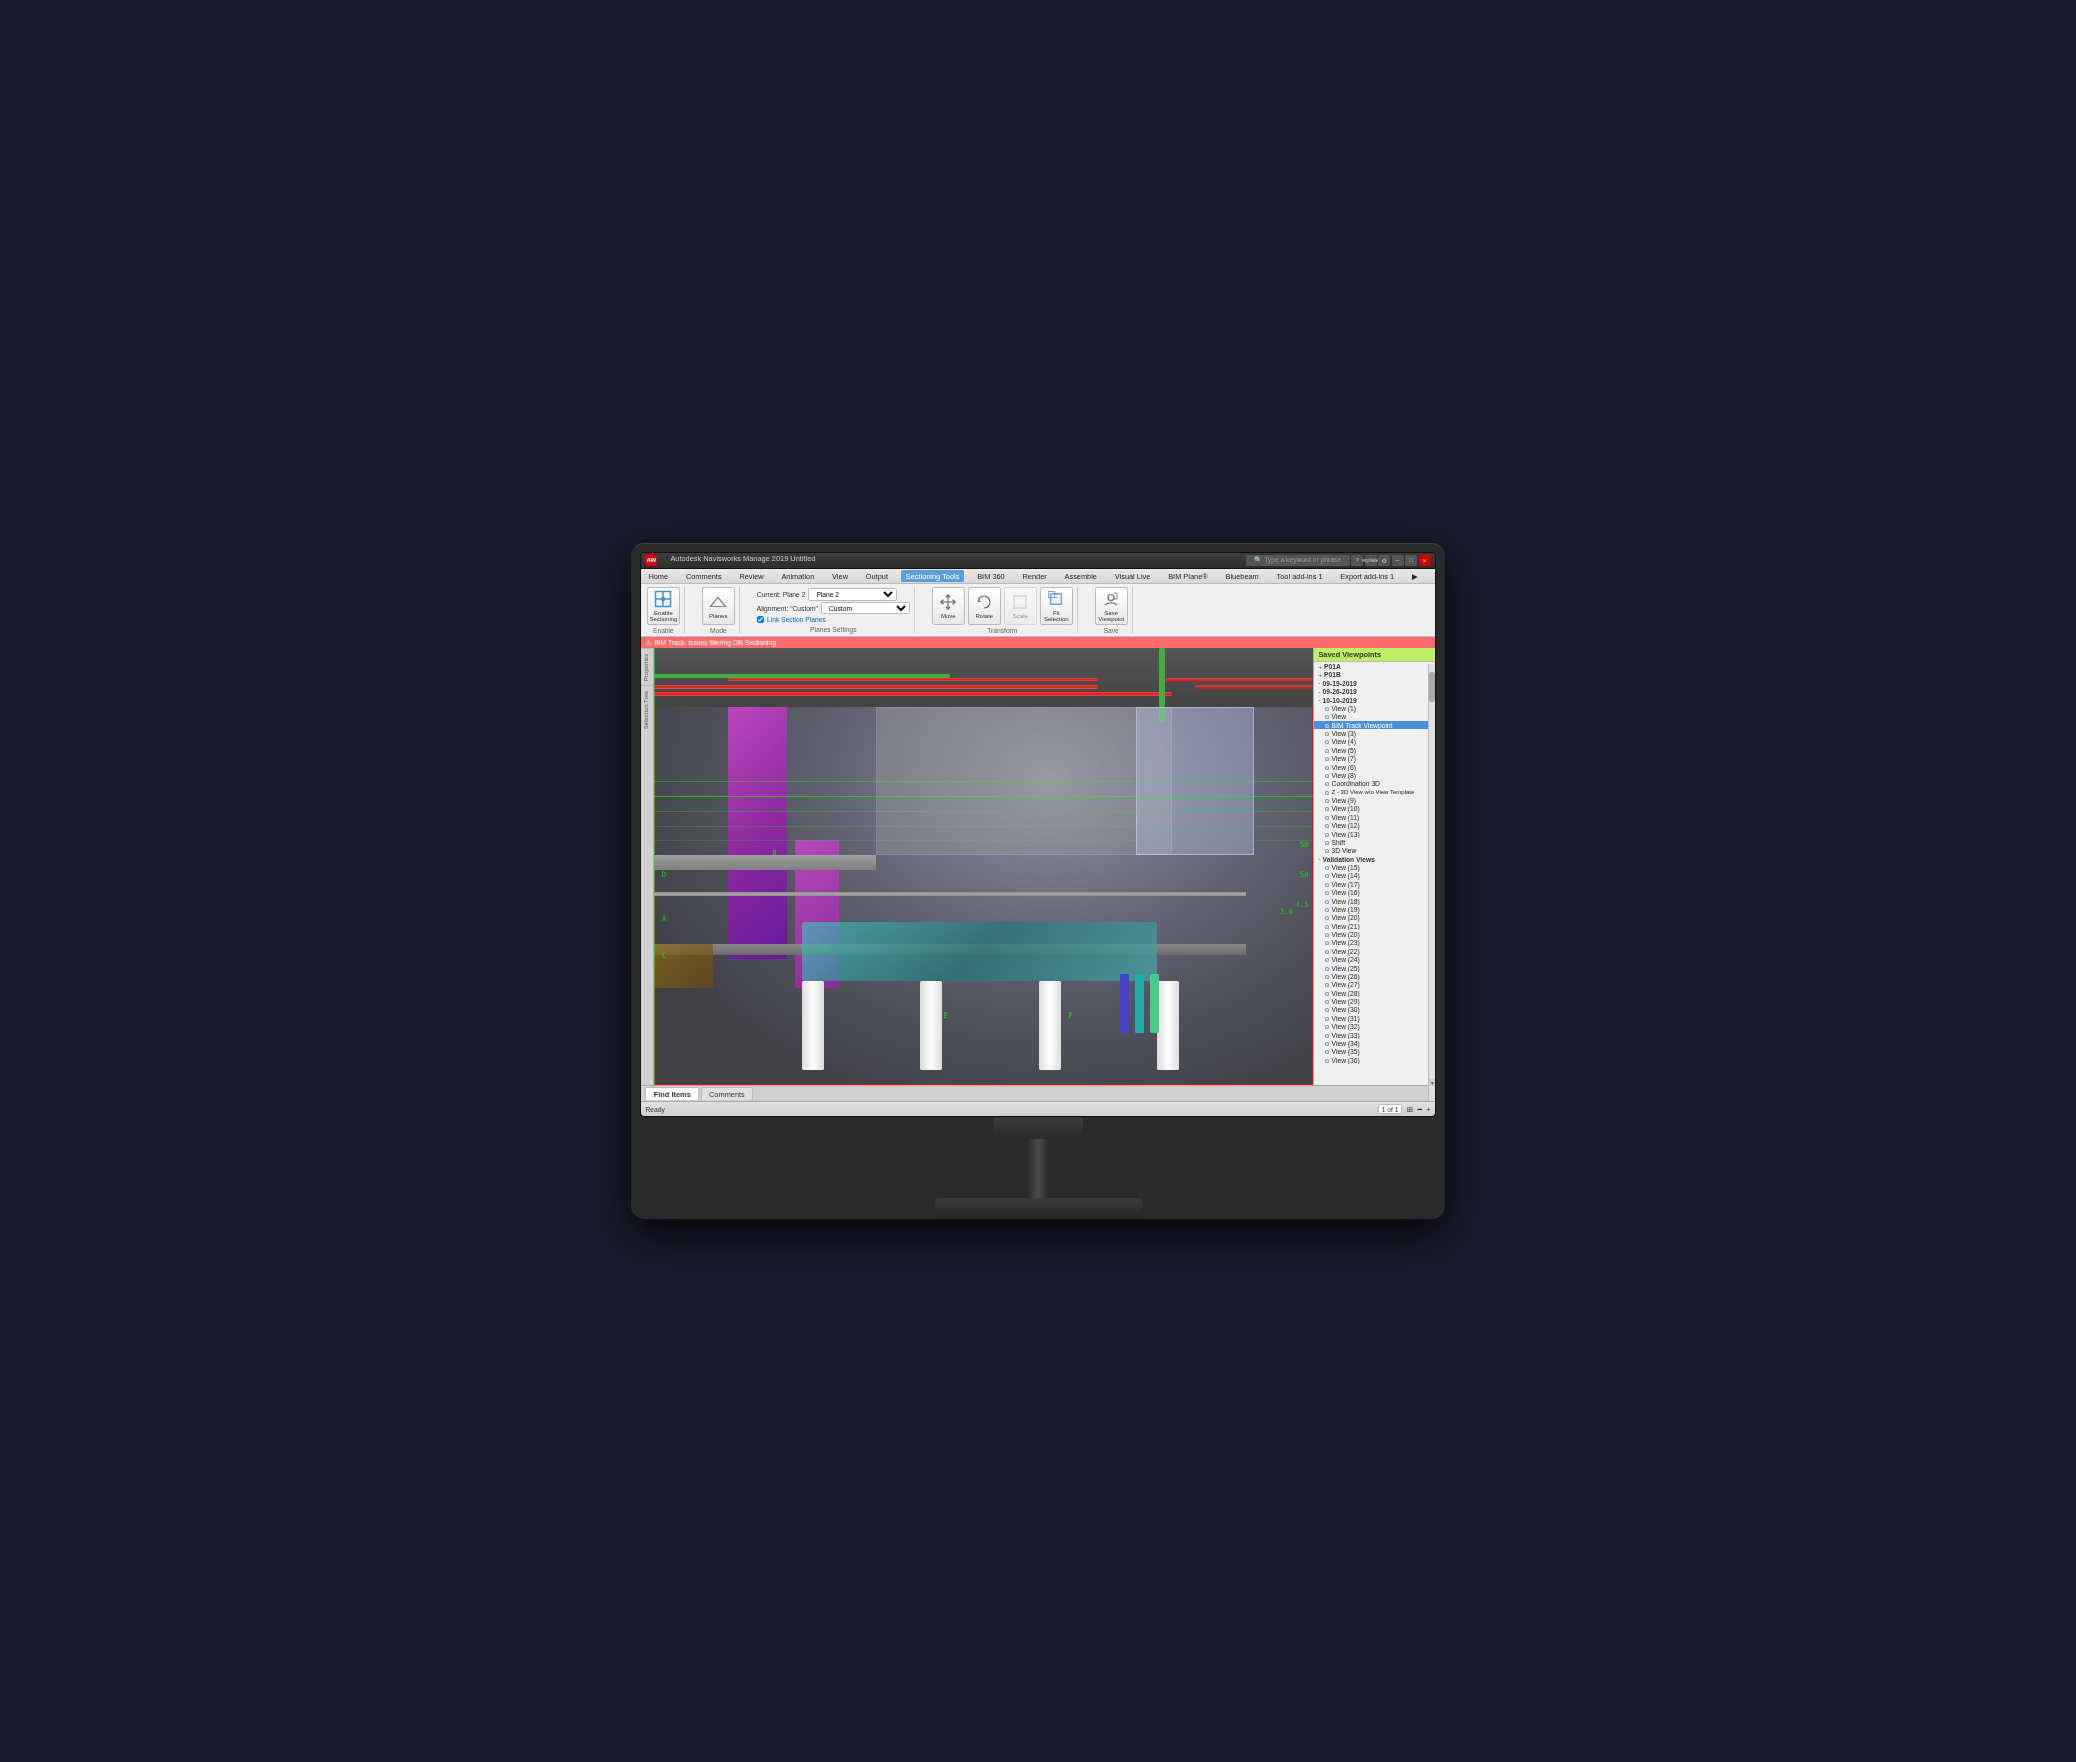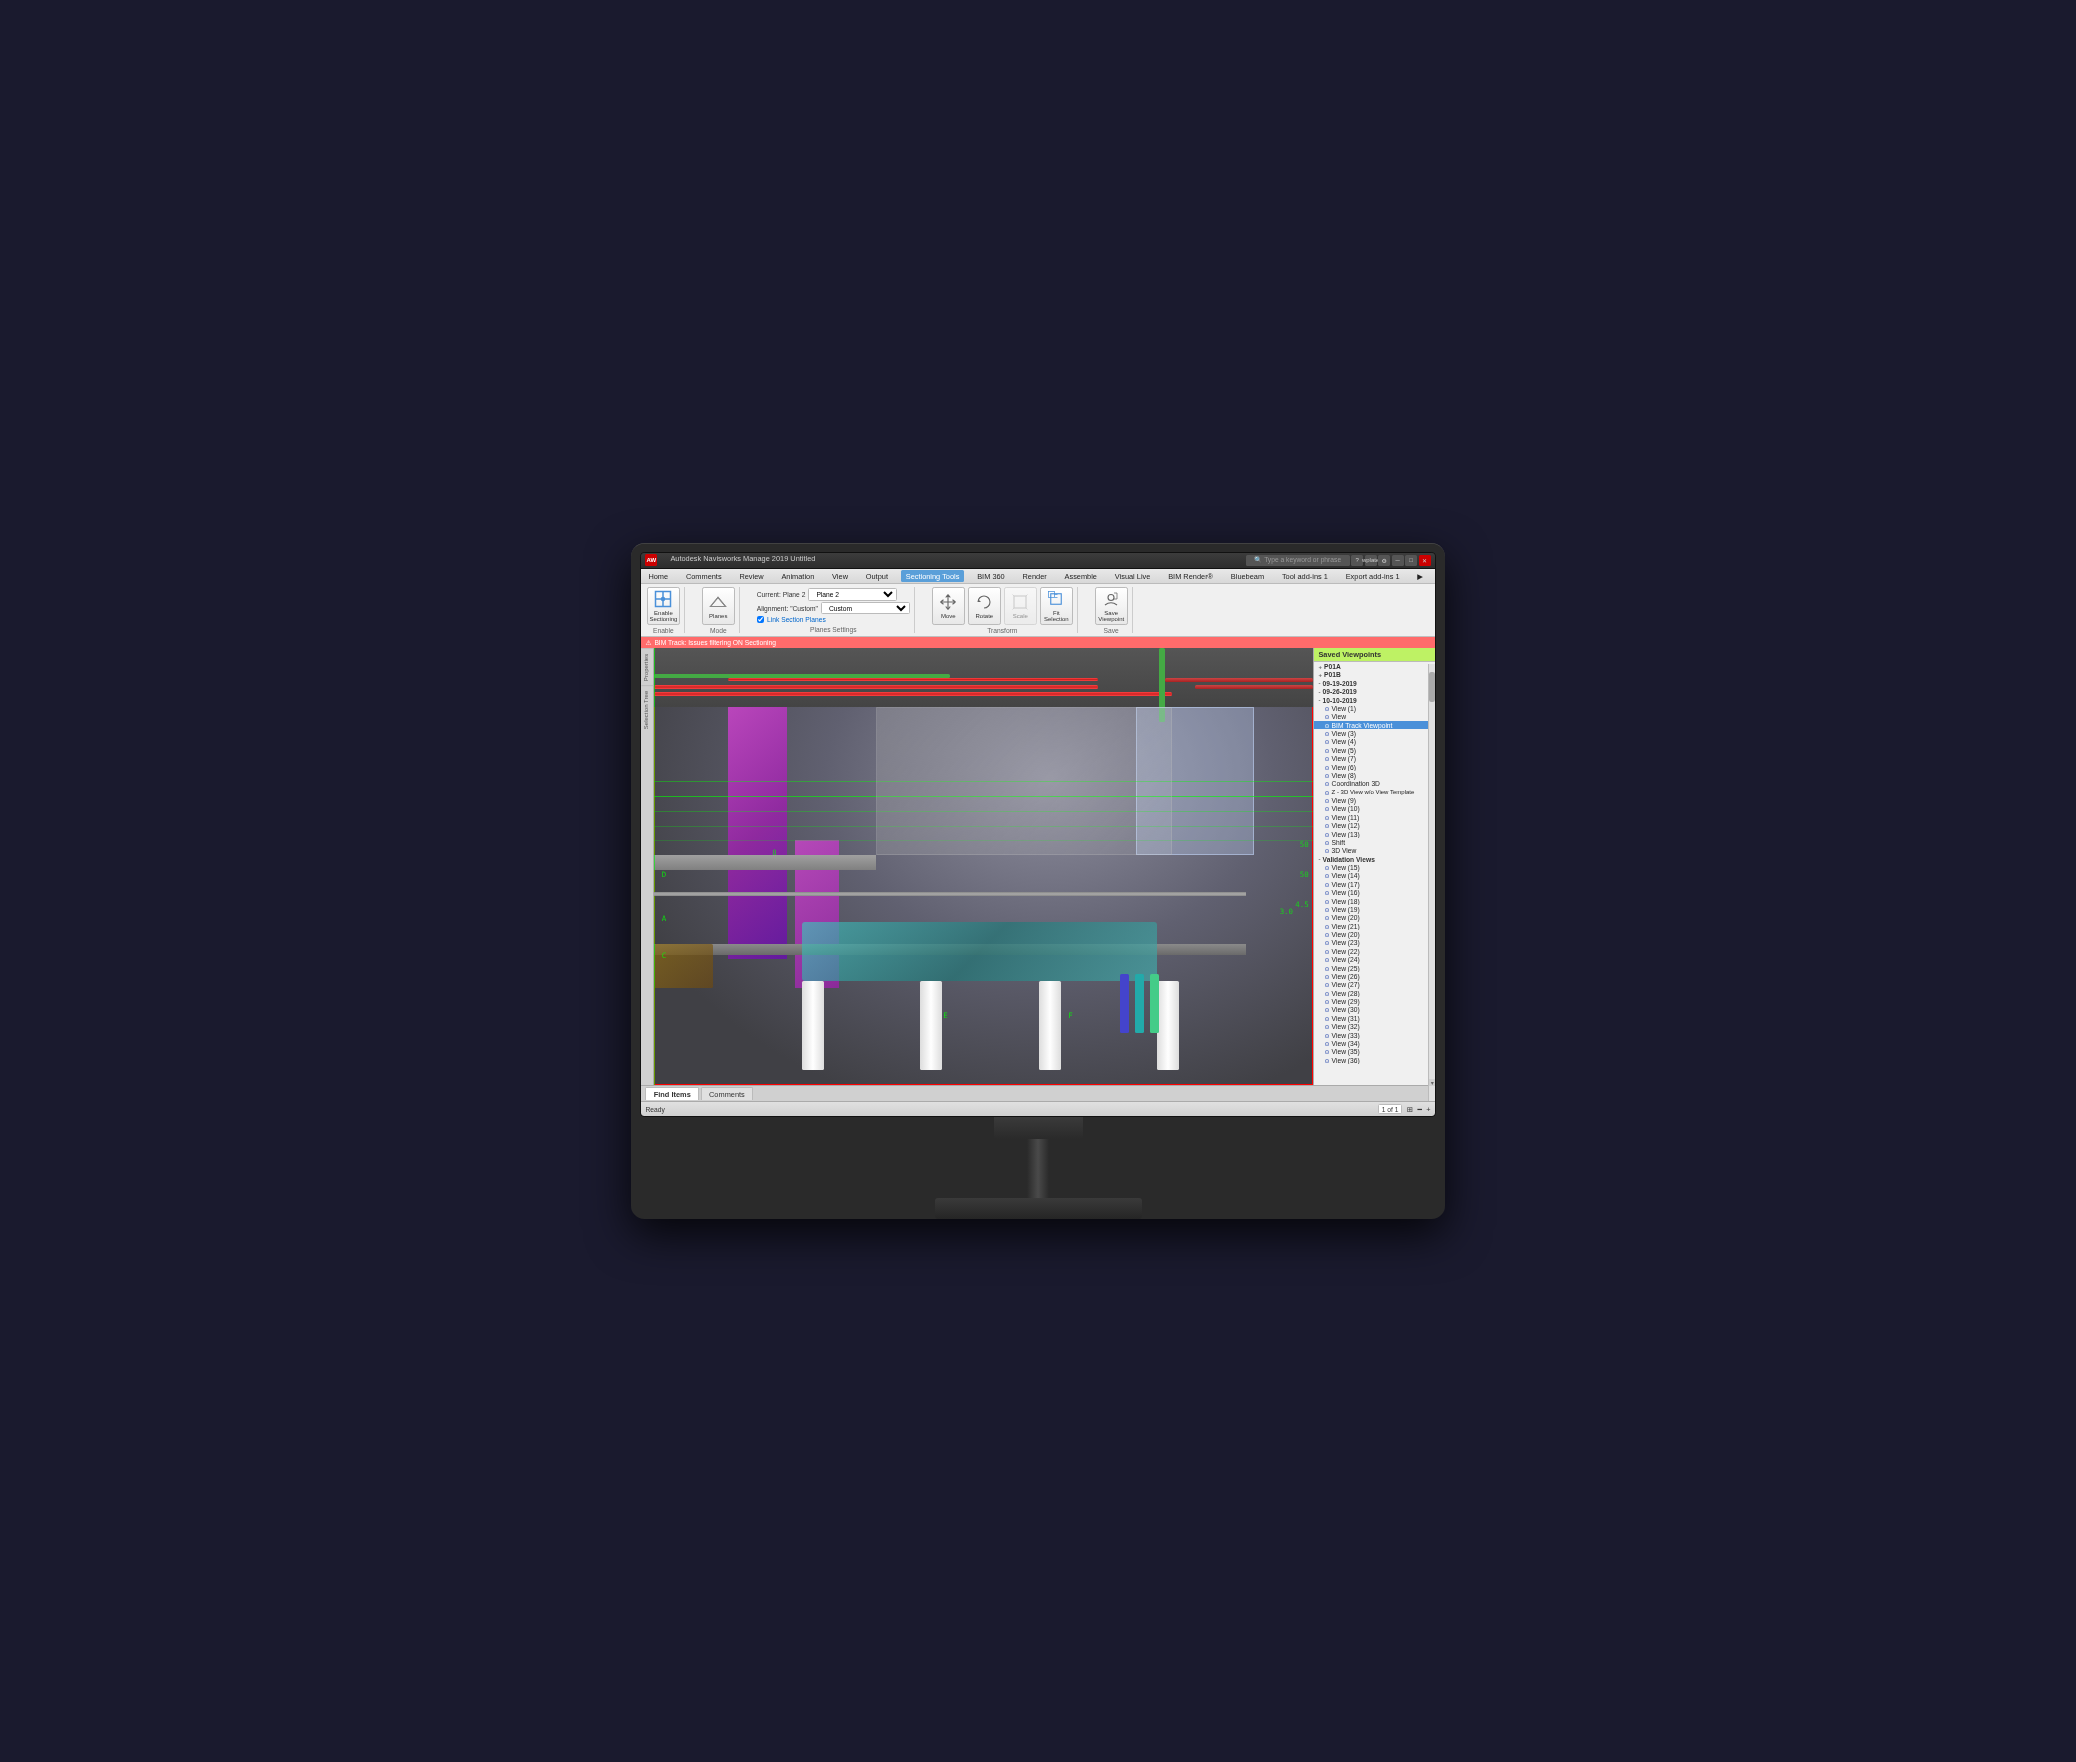--- a/index.html
+++ b/index.html
@@ -530,21 +530,21 @@
       <div class="menu-item">Comments</div>
       <div class="menu-item">Review</div>
       <div class="menu-item">Animation</div>
       <div class="menu-item">View</div>
       <div class="menu-item">Output</div>
       <div class="menu-item active">Sectioning Tools</div>
       <div class="menu-item">BIM 360</div>
       <div class="menu-item">Render</div>
       <div class="menu-item">Assemble</div>
       <div class="menu-item">Visual Live</div>
-      <div class="menu-item">BIM Render®</div>
+      <div class="menu-item">BIM Plane®</div>
       <div class="menu-item">Bluebeam</div>
       <div class="menu-item">Tool add-ins 1</div>
       <div class="menu-item">Export add-ins 1</div>
       <div class="menu-item">▶</div>
     </div>
 
     <div class="ribbon">
       <div class="ribbon-content">
 
         <div class="ribbon-group">

